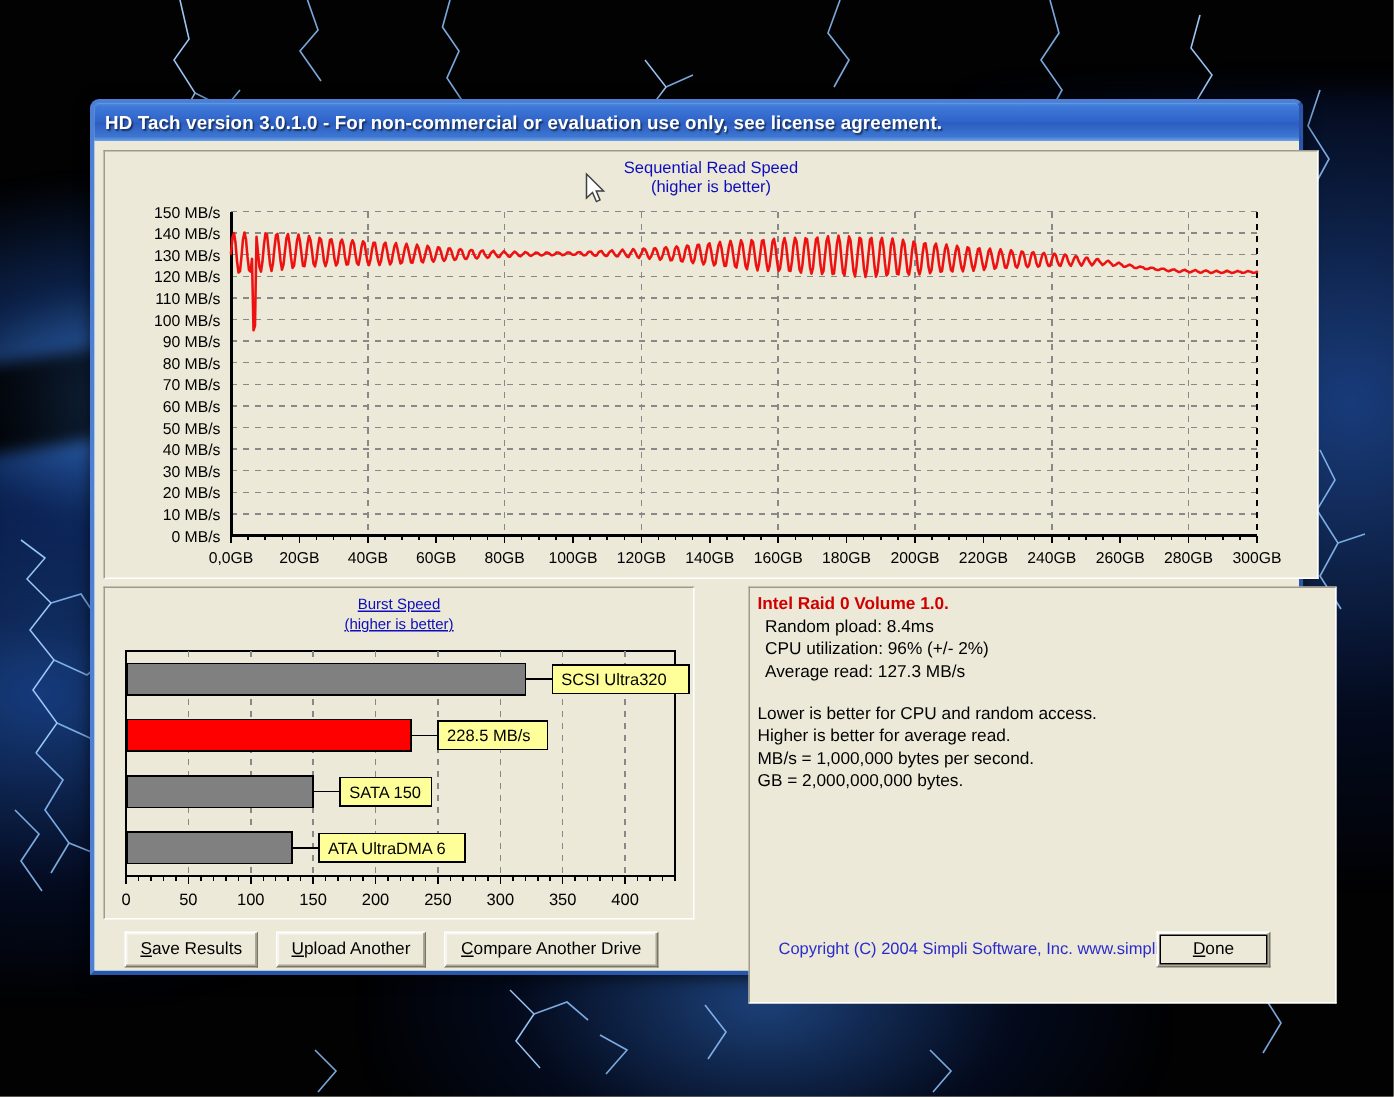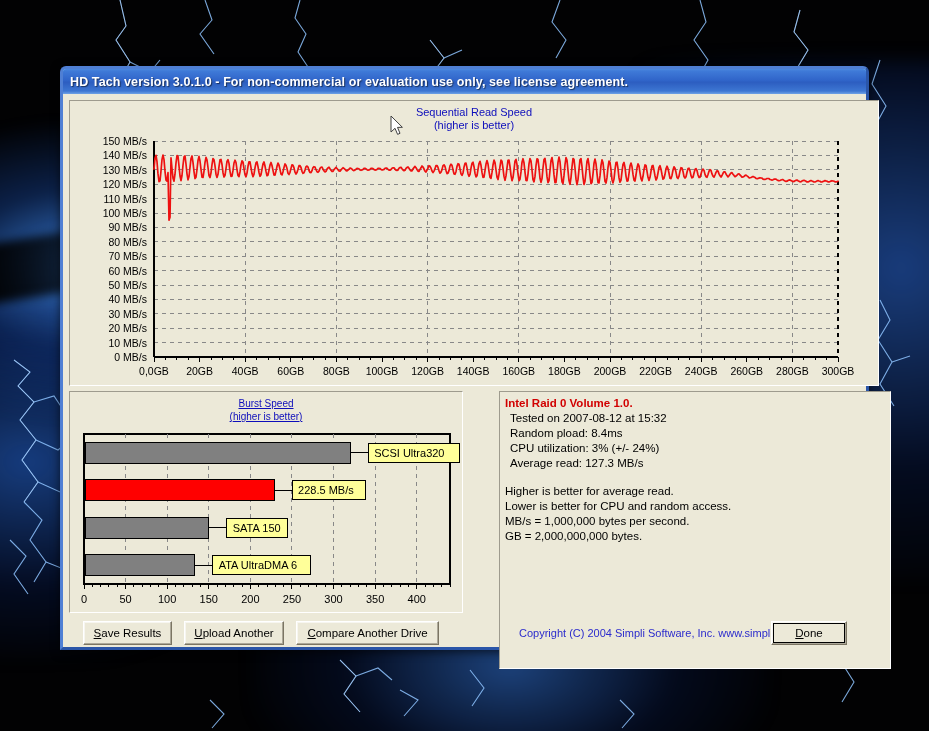--- a/index.html
+++ b/index.html
@@ -396,27 +396,26 @@
           <text x="180.36363636363635" y="211" text-anchor="middle" font-size="11" font-family="&quot;Liberation Sans&quot;, sans-serif" fill="#000">200</text>
           <text x="221.95454545454547" y="211" text-anchor="middle" font-size="11" font-family="&quot;Liberation Sans&quot;, sans-serif" fill="#000">250</text>
           <text x="263.5454545454545" y="211" text-anchor="middle" font-size="11" font-family="&quot;Liberation Sans&quot;, sans-serif" fill="#000">300</text>
           <text x="305.1363636363636" y="211" text-anchor="middle" font-size="11" font-family="&quot;Liberation Sans&quot;, sans-serif" fill="#000">350</text>
           <text x="346.7272727272727" y="211" text-anchor="middle" font-size="11" font-family="&quot;Liberation Sans&quot;, sans-serif" fill="#000">400</text>
         </svg>
     </div>
 
     <div id="infopanel" class="sunken">
       <div class="hd">Intel Raid 0 Volume 1.0.</div>
-      <div class="ln">Tested on 2007-08-12 at 15:32</div>
       <div class="ln">Random pload: 8.4ms</div>
-      <div class="ln">CPU utilization: 3% (+/- 24%)</div>
+      <div class="ln">CPU utilization: 96% (+/- 2%)</div>
       <div class="ln">Average read: 127.3 MB/s</div>
       <div class="gap"></div>
+      <div class="ln2">Lower is better for CPU and random access.</div>
       <div class="ln2">Higher is better for average read.</div>
-      <div class="ln2">Lower is better for CPU and random access.</div>
       <div class="ln2">MB/s = 1,000,000 bytes per second.</div>
       <div class="ln2">GB = 2,000,000,000 bytes.</div>
     </div>
 
     <div id="bottombar">
       <div id="btn-save" class="btn">
         <span class="acc">S</span>
           <span>ave Results</span>
       </div>
       <div id="btn-upload" class="btn">

